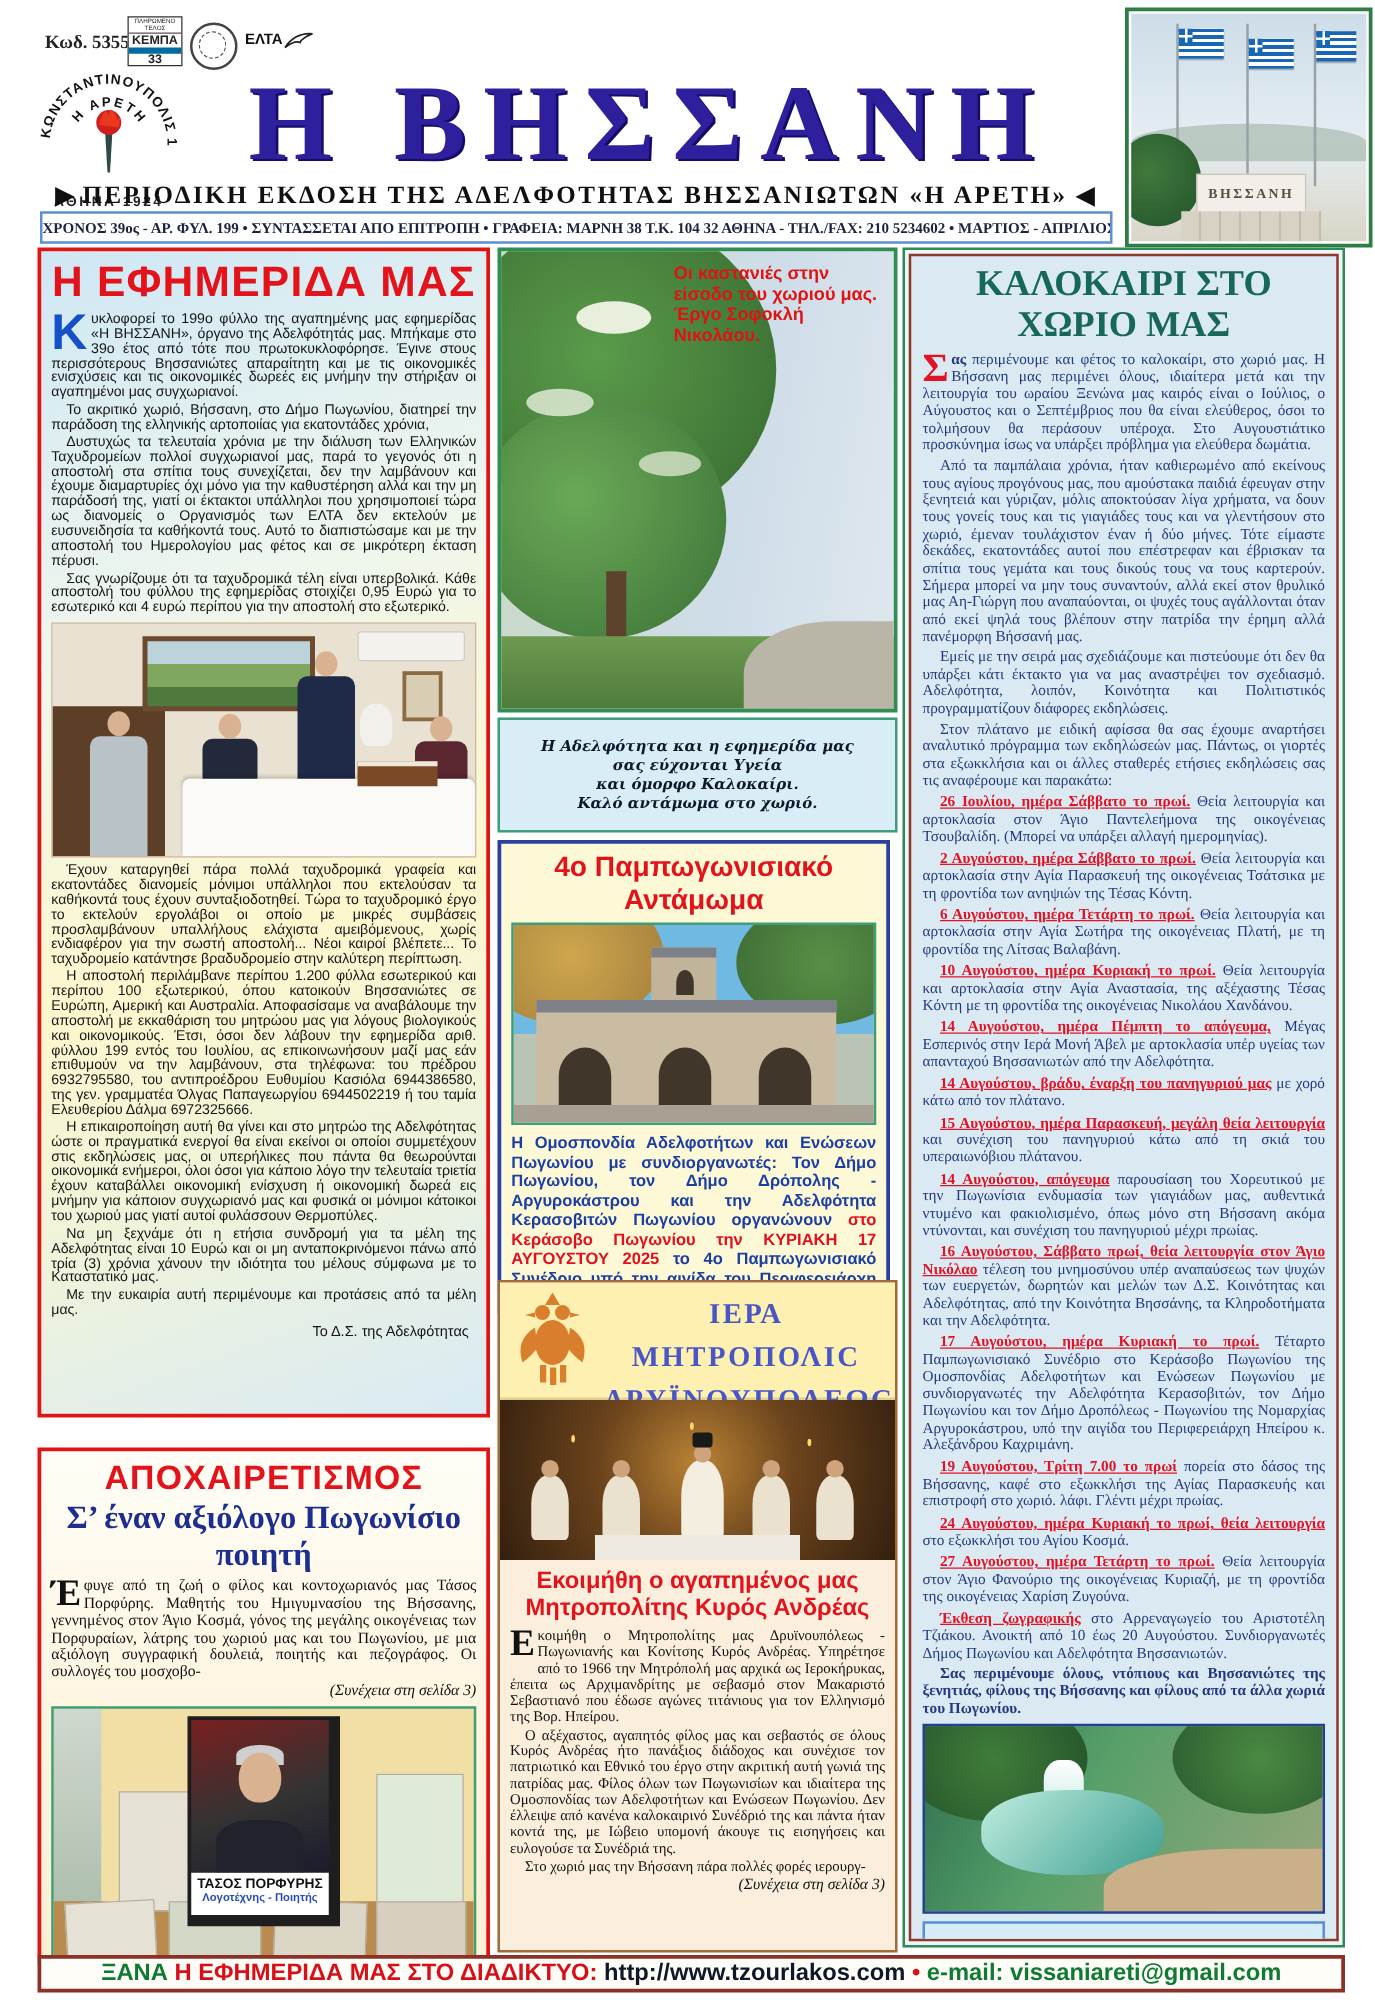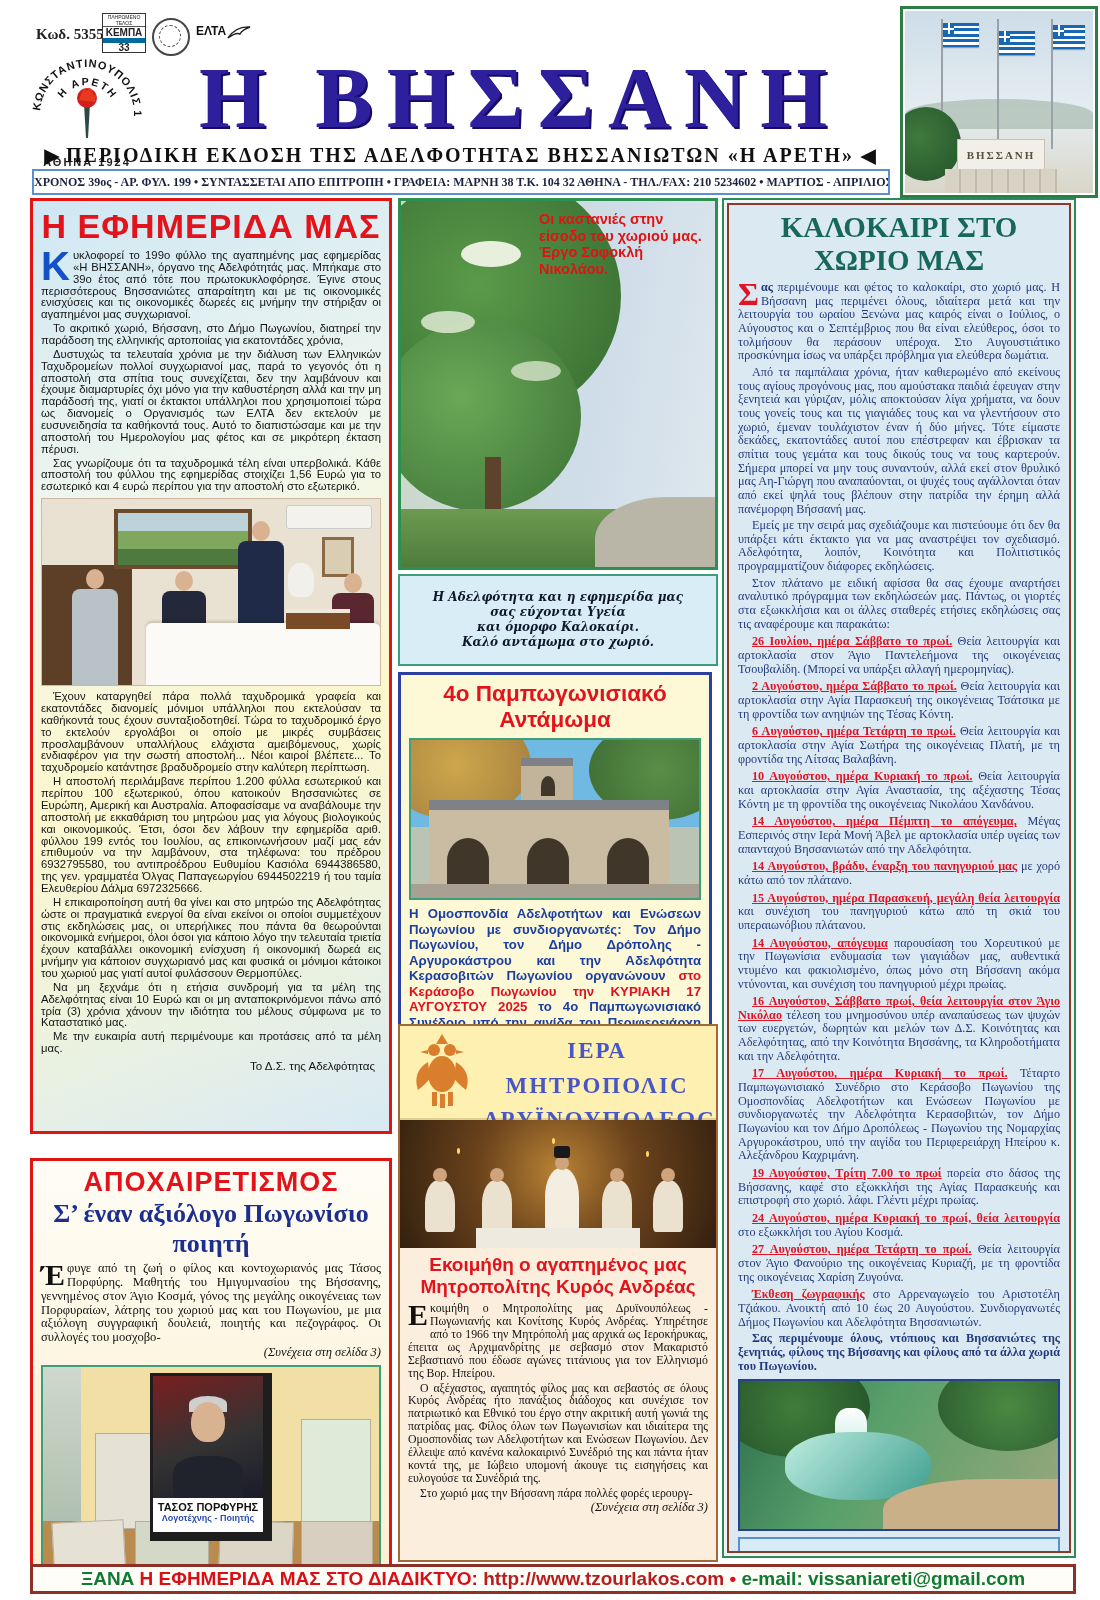--- a/index.html
+++ b/index.html
@@ -146,21 +146,21 @@
   .falls{position:absolute;left:30%;top:18%;width:10%;height:26%;background:linear-gradient(180deg,#ffffff,#cfeee8);border-radius:40%;}
   .sand{position:absolute;right:0;bottom:0;width:55%;height:34%;background:#c9b089;border-radius:60% 0 0 0;}
   .excursion{margin-top:6px;height:92px;border:2px solid #5b8fd0;background:#d6edf8;
              display:flex;align-items:center;justify-content:center;text-align:center;}
 
   
   .footer{left:30px;top:1564px;width:1046px;height:30px;border:3px solid #8c3128;background:#fffdf8;
           box-sizing:border-box;text-align:center;line-height:24px;font-size:19px;font-weight:bold;white-space:nowrap;}
   .f-green{color:#0f7a32;}
   .f-red{color:#d80f17;}
-  .f-blue{color:#b91c1c;}
+  .f-blue{color:#0f172a;}
 </style>
 </head>
 <body>
 
 <div class="page">
 
   <div class="abs code">Κωδ. 5355</div>
 
   <div class="abs kempa">
     <div class="t">ΠΛΗΡΩΜΕΝΟ ΤΕΛΟΣ</div>
@@ -234,21 +234,21 @@
     <span class="arrow">◀</span>
   </div>
 
   <div class="abs infobar">ΧΡΟΝΟΣ 39ος - ΑΡ. ΦΥΛ. 199 • ΣΥΝΤΑΣΣΕΤΑΙ ΑΠΟ ΕΠΙΤΡΟΠΗ • ΓΡΑΦΕΙΑ: ΜΑΡΝΗ 38 Τ.Κ. 104 32 ΑΘΗΝΑ - ΤΗΛ./FAX: 210 5234602 • ΜΑΡΤΙΟΣ - ΑΠΡΙΛΙΟΣ - ΜΑΪΟΣ 2025</div>
 
   <div class="abs box-red lbox1">
     <h1>Η ΕΦΗΜΕΡΙΔΑ ΜΑΣ</h1>
     <p class="jp"><span class="dc-blue">Κ</span><span>υκλοφορεί το 199ο φύλλο της αγαπημένης μας εφημερίδας «Η ΒΗΣΣΑΝΗ», όργανο της Αδελφότητάς μας. Μπήκαμε στο 39ο έτος από τότε που πρωτοκυκλοφόρησε. Έγινε στους περισσότερους Βησσανιώτες απαραίτητη και με τις οικονομικές ενισχύσεις και τις οικονομικές δωρεές εις μνήμην την στήριξαν οι αγαπημένοι μας συγχωριανοί.</span></p>
     <p class="jp ind">Το ακριτικό χωριό, Βήσσανη, στο Δήμο Πωγωνίου, διατηρεί την παράδοση της ελληνικής αρτοποιίας για εκατοντάδες χρόνια,</p>
     <p class="jp ind">Δυστυχώς τα τελευταία χρόνια με την διάλυση των Ελληνικών Ταχυδρομείων πολλοί συγχωριανοί μας, παρά το γεγονός ότι η αποστολή στα σπίτια τους συνεχίζεται, δεν την λαμβάνουν και έχουμε διαμαρτυρίες όχι μόνο για την καθυστέρηση αλλά και την μη παράδοσή της, γιατί οι έκτακτοι υπάλληλοι που χρησιμοποιεί τώρα ως διανομείς ο Οργανισμός των ΕΛΤΑ δεν εκτελούν με ευσυνειδησία τα καθήκοντά τους. Αυτό το διαπιστώσαμε και με την αποστολή του Ημερολογίου μας φέτος και σε μικρότερη έκταση πέρυσι.</p>
-    <p class="jp ind">Σας γνωρίζουμε ότι τα ταχυδρομικά τέλη είναι υπερβολικά. Κάθε αποστολή του φύλλου της εφημερίδας στοιχίζει 1,56 Ευρώ για το εσωτερικό και 4 ευρώ περίπου για την αποστολή στο εξωτερικό.</p>
+    <p class="jp ind">Σας γνωρίζουμε ότι τα ταχυδρομικά τέλη είναι υπερβολικά. Κάθε αποστολή του φύλλου της εφημερίδας στοιχίζει 0,95 Ευρώ για το εσωτερικό και 4 ευρώ περίπου για την αποστολή στο εξωτερικό.</p>
 
     <div class="meeting-photo">
       <div class="mp-wood"></div>
       <div class="mp-paint">
           <div class="cv"></div>
         </div>
       <div class="mp-ac"></div>
       <div class="mp-portrait"></div>
       <div class="mp-bust"></div>
       <div class="person" style="left:30px;bottom:0;width:46px;height:96px;background:#b9c2c6;">

